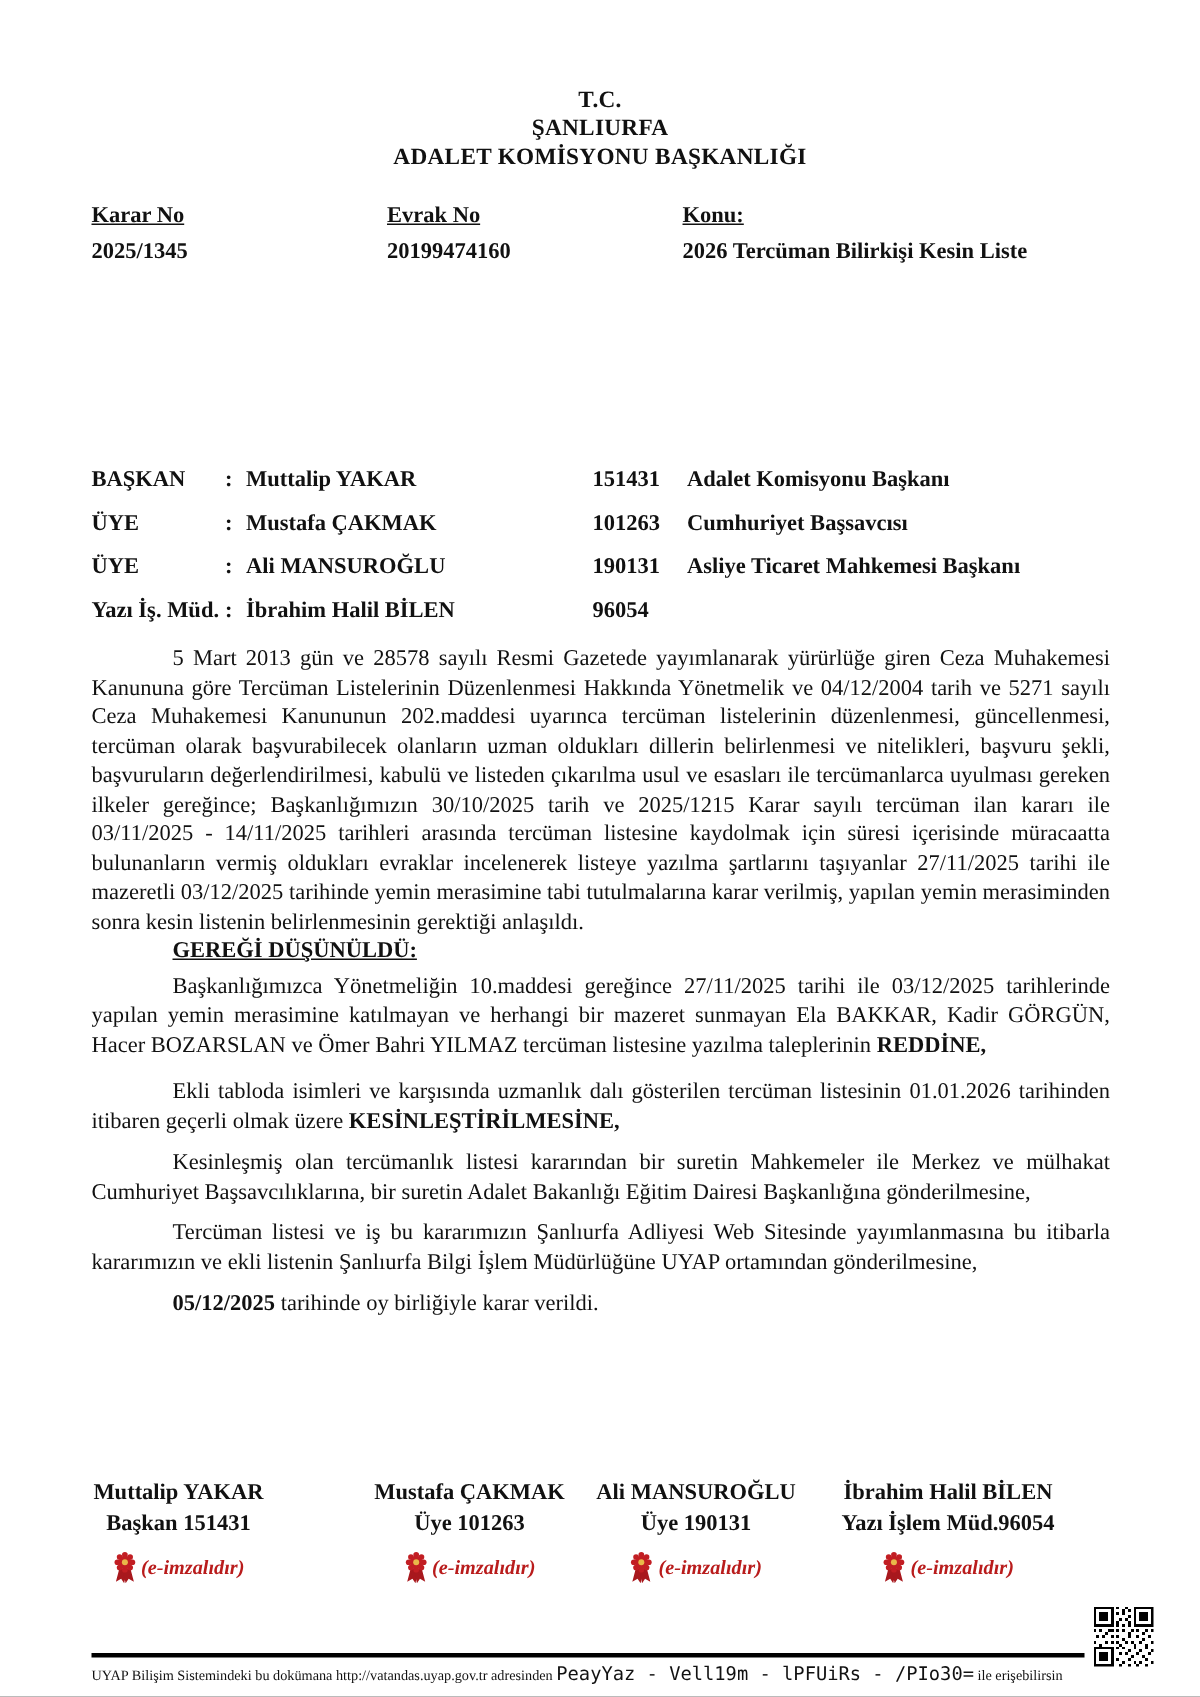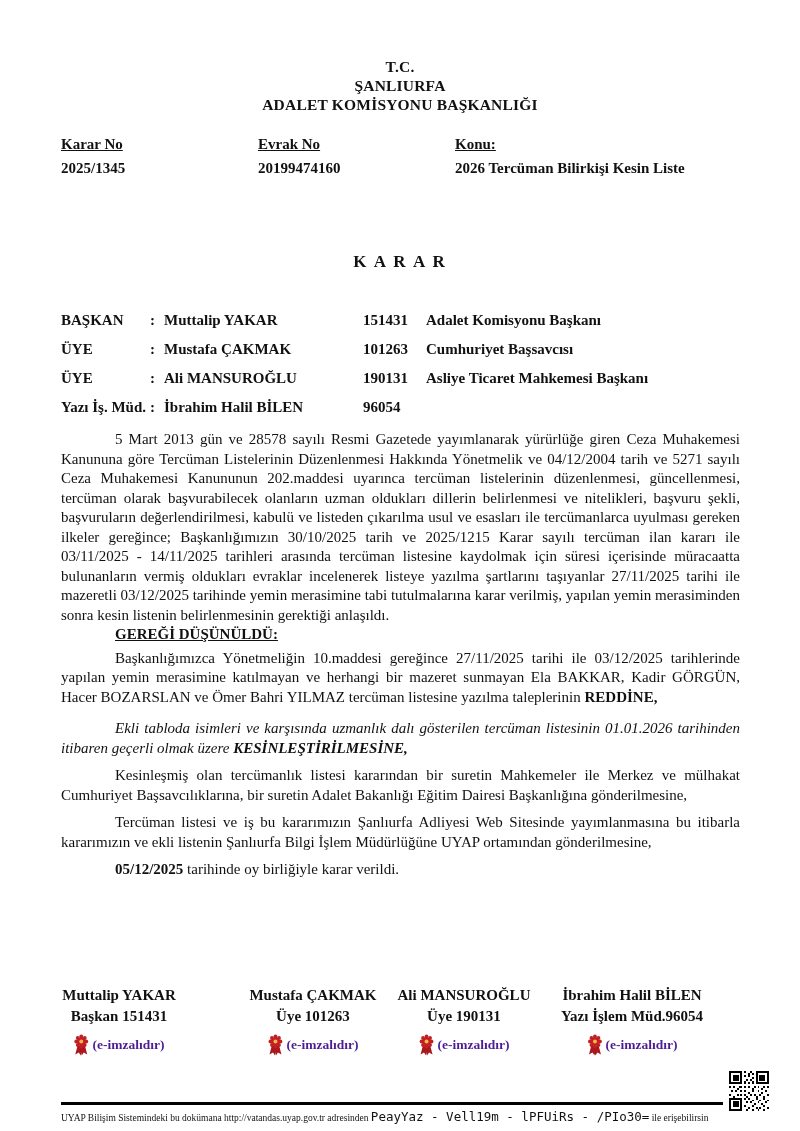--- a/index.html
+++ b/index.html
@@ -19,40 +19,40 @@
   .meta-value{font-weight:bold;font-size:15px;margin-top:7px;}
   
   .karar-title{position:absolute;top:252px;left:0;width:100%;text-align:center;
     font-weight:bold;font-size:17px;letter-spacing:2px;}
   
   .officials{position:absolute;top:306px;left:61px;width:690px;}
   .off-row{display:flex;font-weight:bold;font-size:15px;line-height:29px;}
   .off-role{width:89px;flex:none;}
   .off-colon{width:14px;flex:none;}
   .off-name{width:199px;flex:none;}
-  .off-reg{width:63px;flex:none;}
+  .off-reg{width:63px;flex:none;margin-left:32px;}
   .off-title{flex:1;}
   
   .body-text{position:absolute;top:430px;left:61px;width:679px;
     font-size:15px;line-height:19.5px;text-align:justify;}
   .body-text p{margin:0;text-indent:54px;}
   .p-gap4{margin-top:4px !important;}
   .p-gap8{margin-top:8px !important;}
-  .p-gap12{margin-top:12px !important;font-style:italic;}
+  .p-gap12{margin-top:12px !important;}
   .heading-b{font-weight:bold;text-decoration:underline;}
   .b{font-weight:bold;}
   
   .signatures{position:absolute;top:987px;left:0;width:800px;height:90px;}
   .sig-col{position:absolute;top:0;text-align:center;transform:translateX(-50%);
     white-space:nowrap;}
   .sig-col.s0{left:119px;} .sig-col.s1{left:313px;} .sig-col.s2{left:464px;} .sig-col.s3{left:632px;}
   .sig-name{font-weight:bold;font-size:15px;}
   .sig-title{font-weight:bold;font-size:15px;margin-top:4px;}
   .sig-esign{margin-top:9px;display:flex;align-items:center;justify-content:center;gap:3px;}
-  .esign-text{color:#4c1d95;font-weight:bold;font-size:13.5px;}
+  .esign-text{color:#b91c1c;font-weight:bold;font-style:italic;font-size:13.5px;}
   
   .qr{position:absolute;left:729px;top:1071px;width:40px;height:40px;}
   .footer-rule{position:absolute;left:61px;top:1102px;width:662px;height:2.5px;background:#000;}
   .footer-text{position:absolute;left:61px;top:1107px;width:720px;white-space:nowrap;}
   .footer-small{font-size:9.5px;font-family:"Liberation Serif",serif;}
   .footer-code{font-size:12.5px;font-family:"DejaVu Sans Mono",monospace;}
 </style>
 </head>
 <body>
 
@@ -72,21 +72,20 @@
     <div class="meta-col c1">
       <div class="meta-label">Evrak No</div>
       <div class="meta-value">20199474160</div>
     </div>
     <div class="meta-col c2">
       <div class="meta-label">Konu:</div>
       <div class="meta-value">2026 Tercüman Bilirkişi Kesin Liste</div>
     </div>
   </div>
 
-  <div class="karar-title">K A R A R</div>
 
   <div class="officials">
     <div class="off-row">
       <span class="off-role">BAŞKAN</span>
         <span class="off-colon">:</span>
         <span class="off-name">Muttalip YAKAR</span>
         <span class="off-reg">151431</span>
         <span class="off-title">Adalet Komisyonu Başkanı</span>
     </div>
     <div class="off-row">

